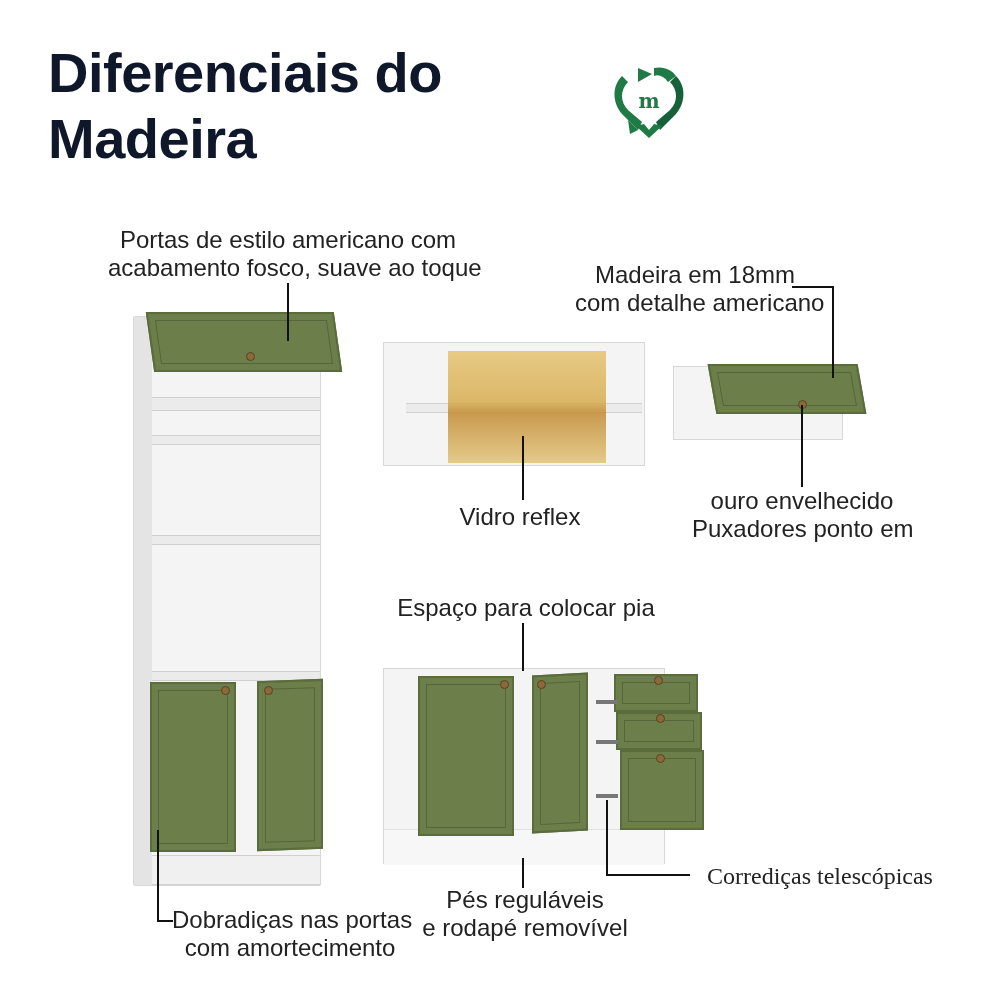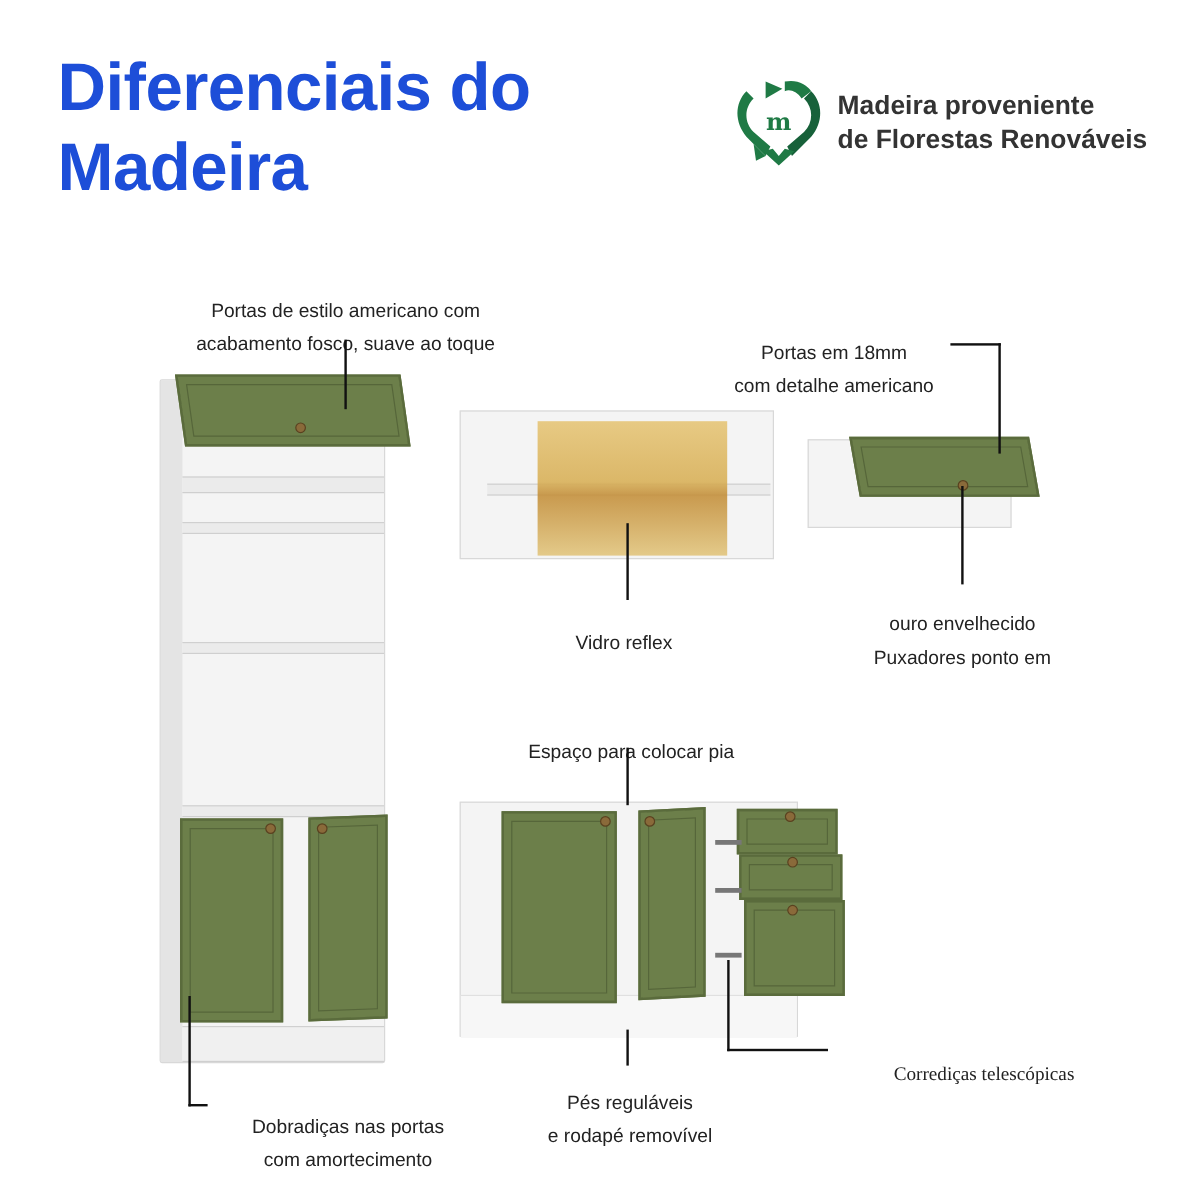--- a/index.html
+++ b/index.html
@@ -1,25 +1,25 @@
 <!DOCTYPE html>
 <html><head>
 <meta charset="utf-8">
 <style>
   * { box-sizing: border-box; margin: 0; padding: 0; }
   html, body { width: 1000px; height: 1000px; background: #ffffff; overflow: hidden; }
   body { position: relative; font-family: "Liberation Sans", "DejaVu Sans", sans-serif; color: #333333; }
 
-  .title { position: absolute; left: 48px; top: 40px; font-size: 56px; font-weight: bold; line-height: 66px; color: #1d4ed8; letter-spacing: -0.5px; }
+  .title { position: absolute; left: 48px; top: 40px; font-size: 56px; font-weight: bold; line-height: 66px; color: #0f172a; letter-spacing: -0.5px; }
 
   .badge { position: absolute; left: 608px; top: 64px; display: flex; align-items: center; }
   .badge-logo { width: 82px; height: 76px; }
   .badge-text { margin-left: 8px; font-size: 22px; font-weight: bold; line-height: 28px; color: #333333; }
 
-  .label { position: absolute; font-size: 16px; line-height: 28px; color: #222222; text-align: center; white-space: nowrap; margin-top: 20px; }
+  .label { position: absolute; font-size: 24px; line-height: 28px; color: #222222; text-align: center; white-space: nowrap; }
   .line { position: absolute; background: #111111; }
 
   .furn { position: absolute; }
   .white { background: #f4f4f4; border: 1px solid #d8d8d8; }
   .green { background: #6c7f4a; border: 2px solid #5a6b3c; box-shadow: inset 0 0 0 6px #6c7f4a, inset 0 0 0 7px #56663a; }
   .knob { position: absolute; width: 9px; height: 9px; border-radius: 50%; background: #8a6a3a; border: 1px solid #5a4220; }
   .shelf { position: absolute; background: #ebebeb; border-top: 1px solid #d0d0d0; border-bottom: 1px solid #cfcfcf; }
   .glass { position: absolute; background: linear-gradient(180deg, #e6c67a 0%, #d9b25c 45%, #c59240 55%, #e2c680 100%); opacity: 0.92; }
 </style>
 </head>
@@ -34,24 +34,20 @@
   <svg class="badge-logo" viewBox="0 0 82 76">
     <path d="M14 12 C4 22 4 38 14 50 L30 66 L34 58 L20 46 C12 38 12 26 20 18 Z" fill="#1f7a45"></path>
     <path d="M30 4 L44 10 L30 18 Z" fill="#1f7a45"></path>
     <path d="M68 12 C78 22 78 38 68 50 L52 66 L48 58 L62 46 C70 38 70 26 62 18 Z" fill="#17613a"></path>
     <path d="M46 4 C56 2 64 6 68 12 L60 18 C56 12 50 10 46 12 Z" fill="#1f7a45"></path>
     <path d="M28 62 L41 74 L54 62 L46 60 L41 66 L36 60 Z" fill="#1f7a45"></path>
     <path d="M20 56 L30 66 L22 70 Z" fill="#1f7a45"></path>
     <circle cx="41" cy="37" r="15" fill="#ffffff"></circle>
     <text x="41" y="44" text-anchor="middle" font-family="DejaVu Serif, serif" font-weight="bold" font-size="20" fill="#1f7a45">m</text>
   </svg>
-  <div class="badge-text">
-    <div>Madeira proveniente</div>
-    <div>de Florestas Renováveis</div>
-  </div>
 </div>
 
 <div class="furn white" style="left:133px; top:316px; width:188px; height:570px; border-radius:2px;">
   <div style="position:absolute; left:0; top:0; width:18px; height:100%; background:#e4e4e4;"></div>
   <div class="shelf" style="left:18px; top:80px; width:168px; height:14px;"></div>
   <div class="shelf" style="left:18px; top:118px; width:168px; height:10px;"></div>
   <div class="shelf" style="left:18px; top:218px; width:168px; height:10px;"></div>
   <div class="shelf" style="left:18px; top:354px; width:168px; height:10px;"></div>
   <div class="shelf" style="left:18px; top:538px; width:168px; height:30px; background:#f0f0f0;"></div>
 </div>
@@ -88,21 +84,21 @@
 <div style="position:absolute; left:596px; top:740px; width:22px; height:4px; background:#777;"></div>
 <div style="position:absolute; left:596px; top:794px; width:22px; height:4px; background:#777;"></div>
 
 <div class="label" style="left:108px; top:226px; width:360px;">
   <div>Portas de estilo americano com</div>
   <div>acabamento fosco, suave ao toque</div>
 </div>
 <div class="line" style="left:287px; top:283px; width:2px; height:58px;"></div>
 
 <div class="label" style="left:575px; top:261px; width:240px;">
-  <div>Portas em 18mm</div>
+  <div>Madeira em 18mm</div>
   <div>com detalhe americano</div>
 </div>
 <div class="line" style="left:792px; top:286px; width:42px; height:2px;"></div>
 <div class="line" style="left:832px; top:286px; width:2px; height:92px;"></div>
 
 <div class="label" style="left:440px; top:503px; width:160px;">
   <div>Vidro reflex</div>
 </div>
 <div class="line" style="left:522px; top:436px; width:2px; height:64px;"></div>
 

